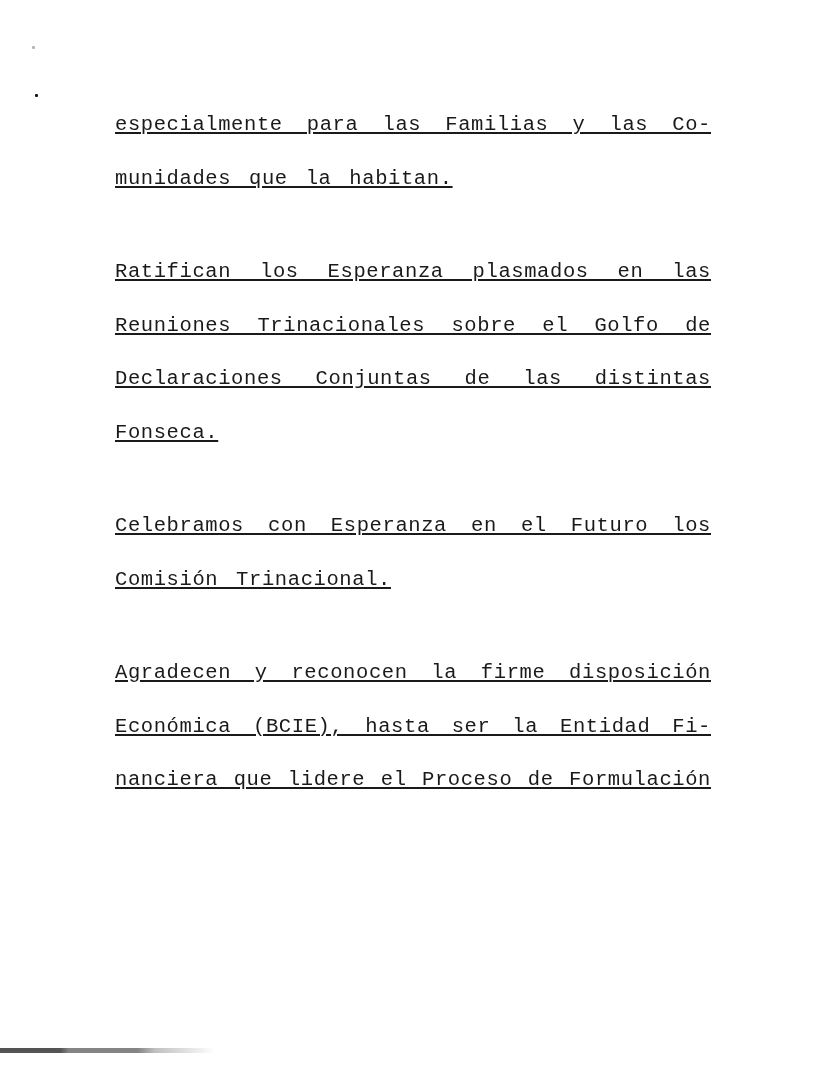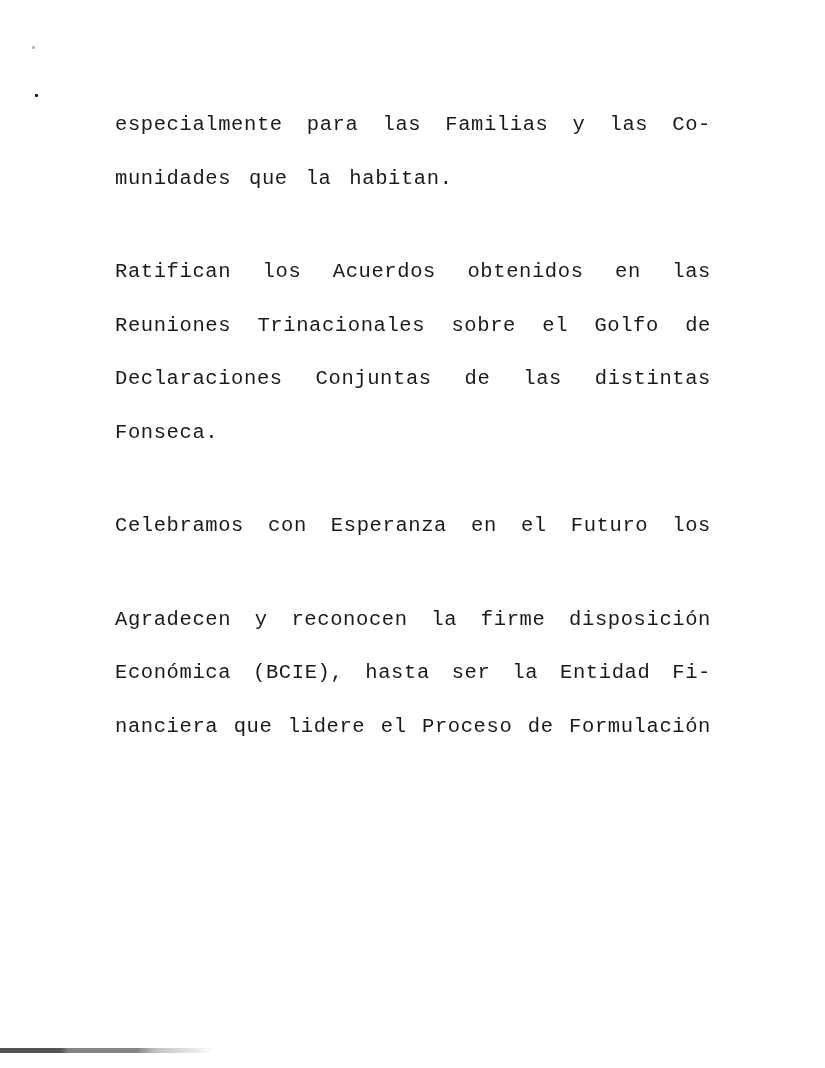--- a/index.html
+++ b/index.html
@@ -21,20 +21,21 @@
   }
   .text-block {
     position: absolute;
     left: 115px;
     top: 98px;
     width: 596px;
     color: #1a1a1a;
     font-size: 20.5px;
     line-height: 53.5px;
     letter-spacing: 0.6px;
+    text-decoration: underline;
   }
   .paragraph + .paragraph {
     margin-top: 40px;
   }
   .line {
     white-space: pre;
     word-spacing: 5px;
   }
   .line.justify {
     white-space: normal;
@@ -55,27 +56,28 @@
 
 <div class="page">
   <div class="speck" id="speck-0" style="left: 32px; top: 46px; width: 3px; height: 3px; background: rgb(180, 180, 180);"></div>
   <div class="speck" id="speck-1" style="left: 35px; top: 94px; width: 3px; height: 3px; background: rgb(20, 20, 20);"></div>
   <div class="text-block" id="text-block">
       <div class="paragraph">
         <div class="line justify">especialmente para las Familias y las Co-</div>
         <div class="line">munidades que la habitan.</div>
       </div>
       <div class="paragraph">
-        <div class="line justify">Ratifican los Acuerdos obtenidos en las</div>
+        <div class="line justify">Ratifican los Esperanza plasmados en las</div>
         <div class="line justify">Reuniones Trinacionales sobre el Golfo de</div>
         <div class="line justify">Declaraciones Conjuntas de las distintas</div>
         <div class="line">Fonseca.</div>
       </div>
       <div class="paragraph">
         <div class="line justify">Celebramos con Esperanza en el Futuro los</div>
+        <div class="line">Comisión Trinacional.</div>
       </div>
       <div class="paragraph">
         <div class="line justify">Agradecen y reconocen la firme disposición</div>
         <div class="line justify">Económica (BCIE), hasta ser la Entidad Fi-</div>
         <div class="line justify">nanciera que lidere el Proceso de Formulación</div>
       </div>
     </div>
   <div class="scan-line" id="scan-line" style="left: 0px; top: 1048px; width: 215px; height: 5px; background: linear-gradient(to right, rgb(84, 84, 84) 0%, rgb(84, 84, 84) 28%, rgb(132, 132, 132) 32%, rgb(132, 132, 132) 64%, rgb(192, 192, 192) 72%, rgba(255, 255, 255, 0) 100%);"></div>
 </div>
 

